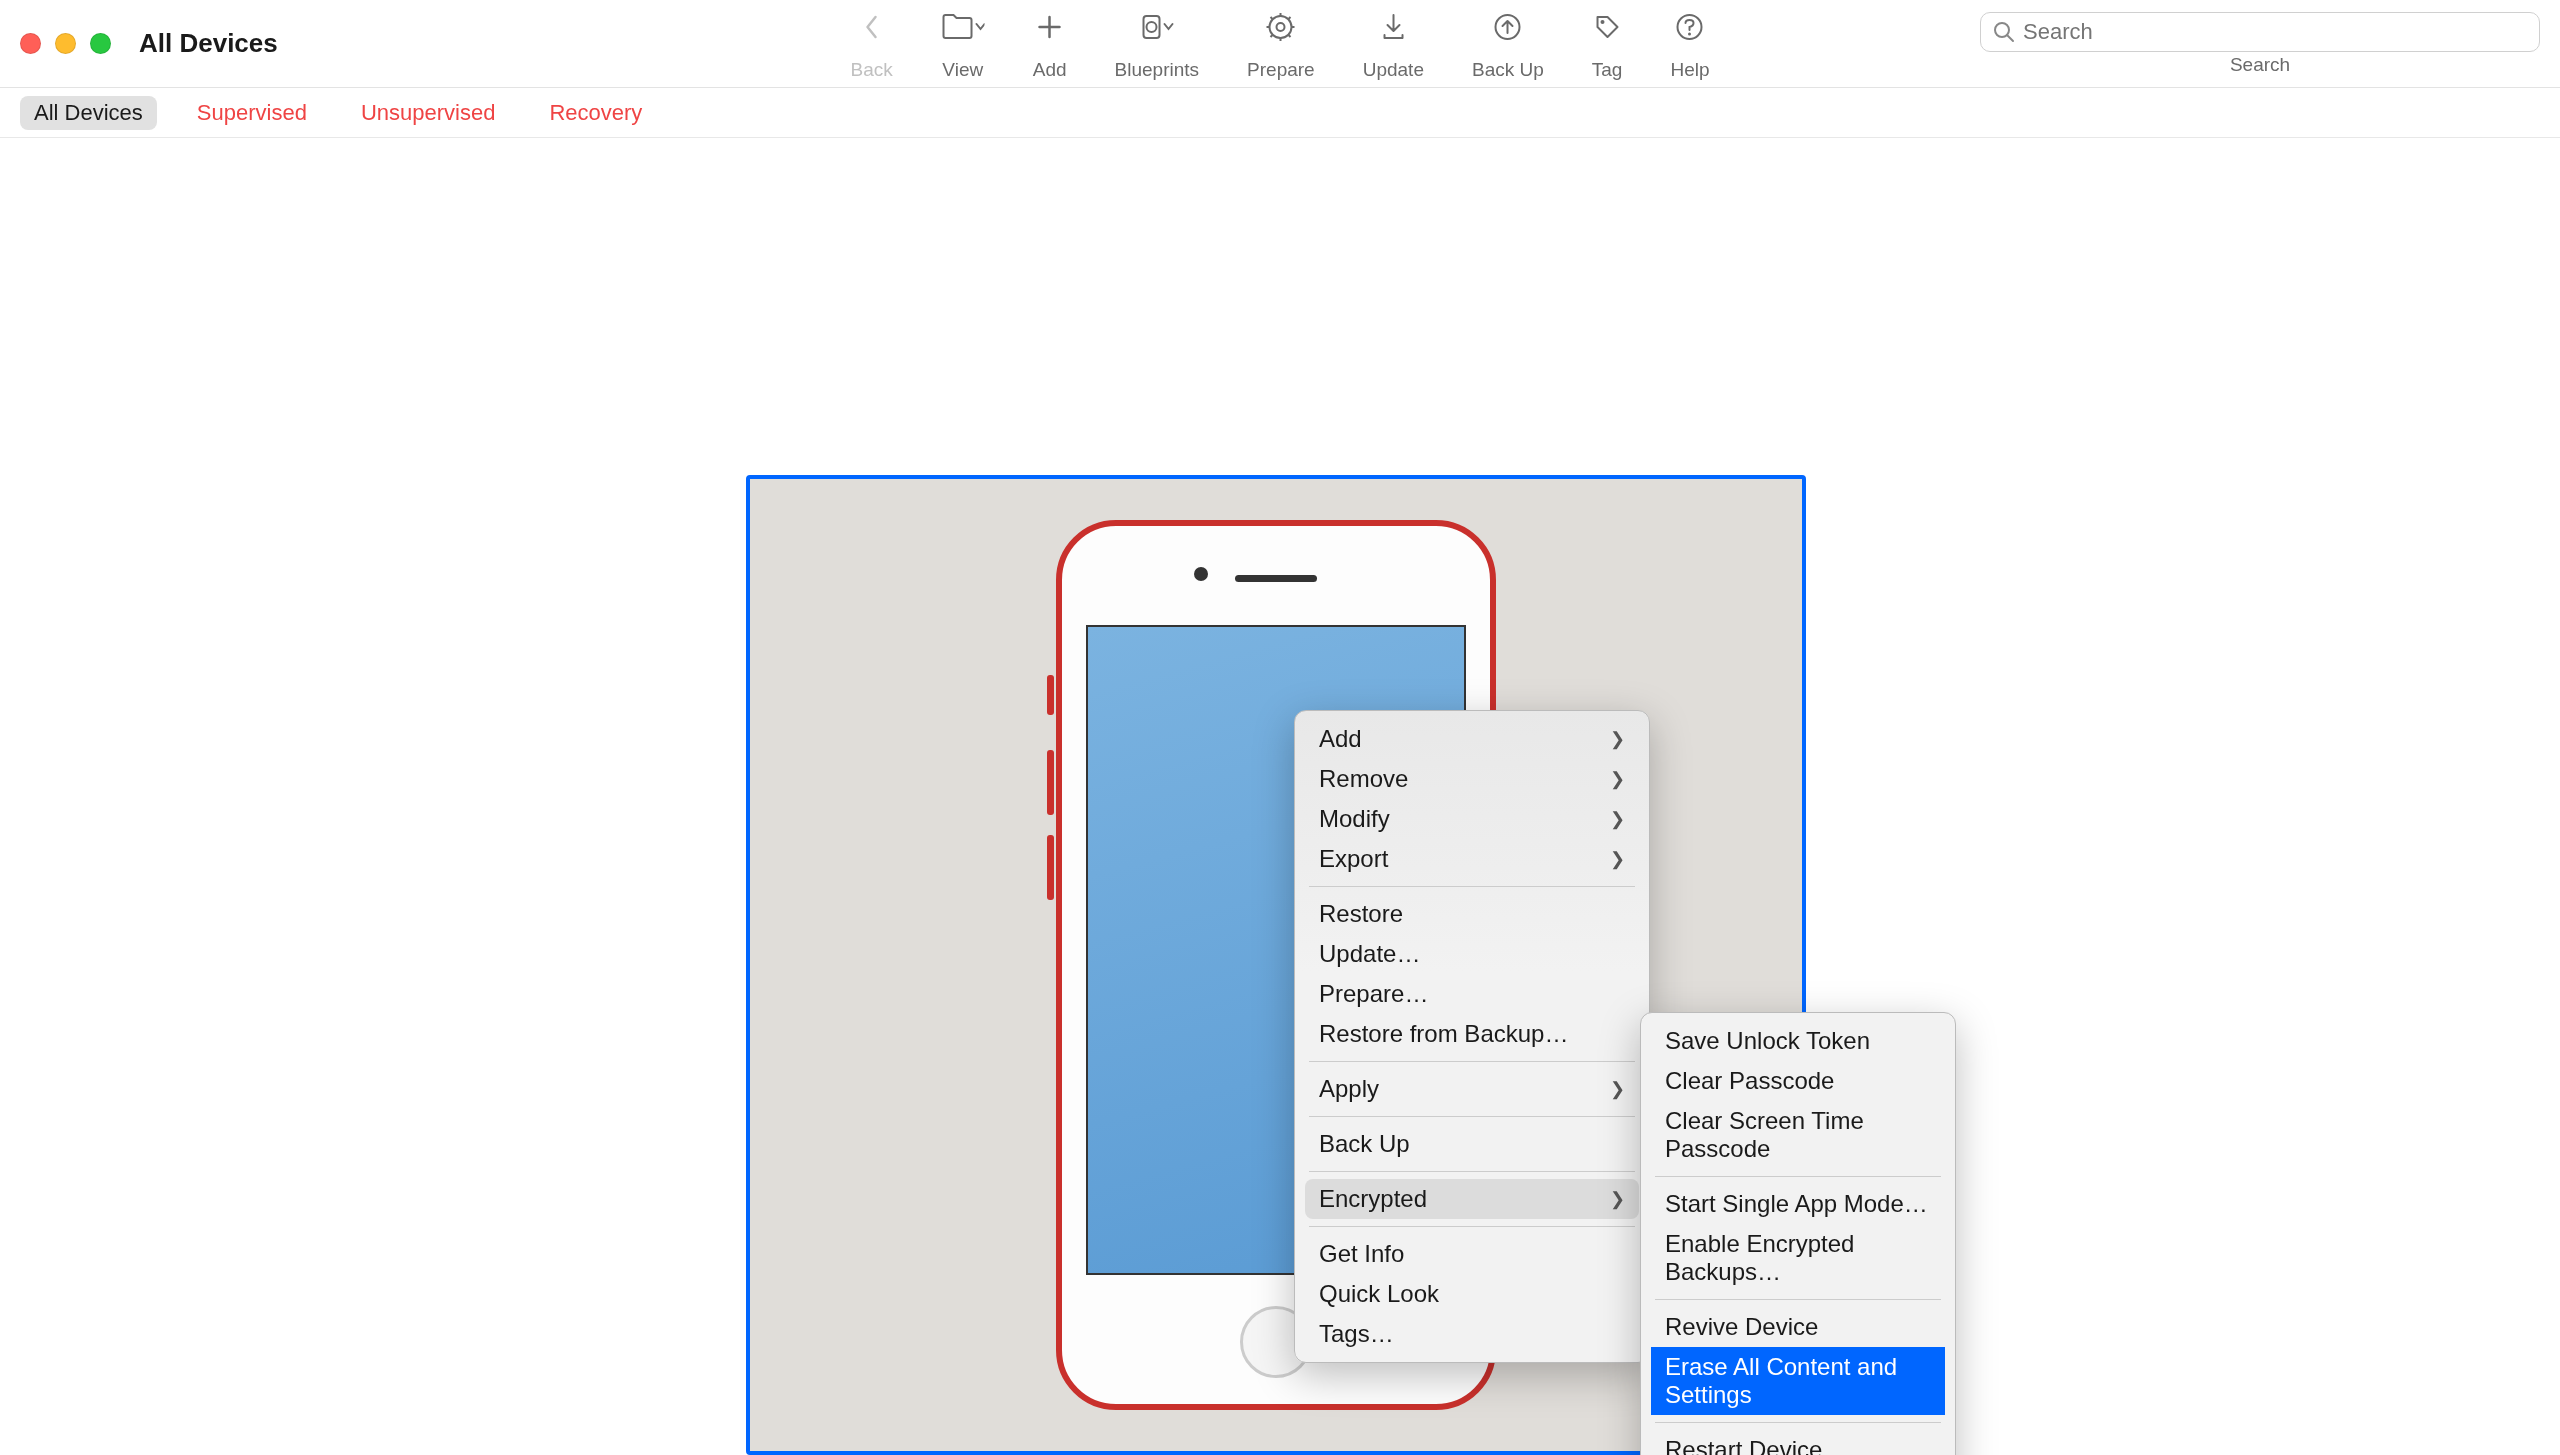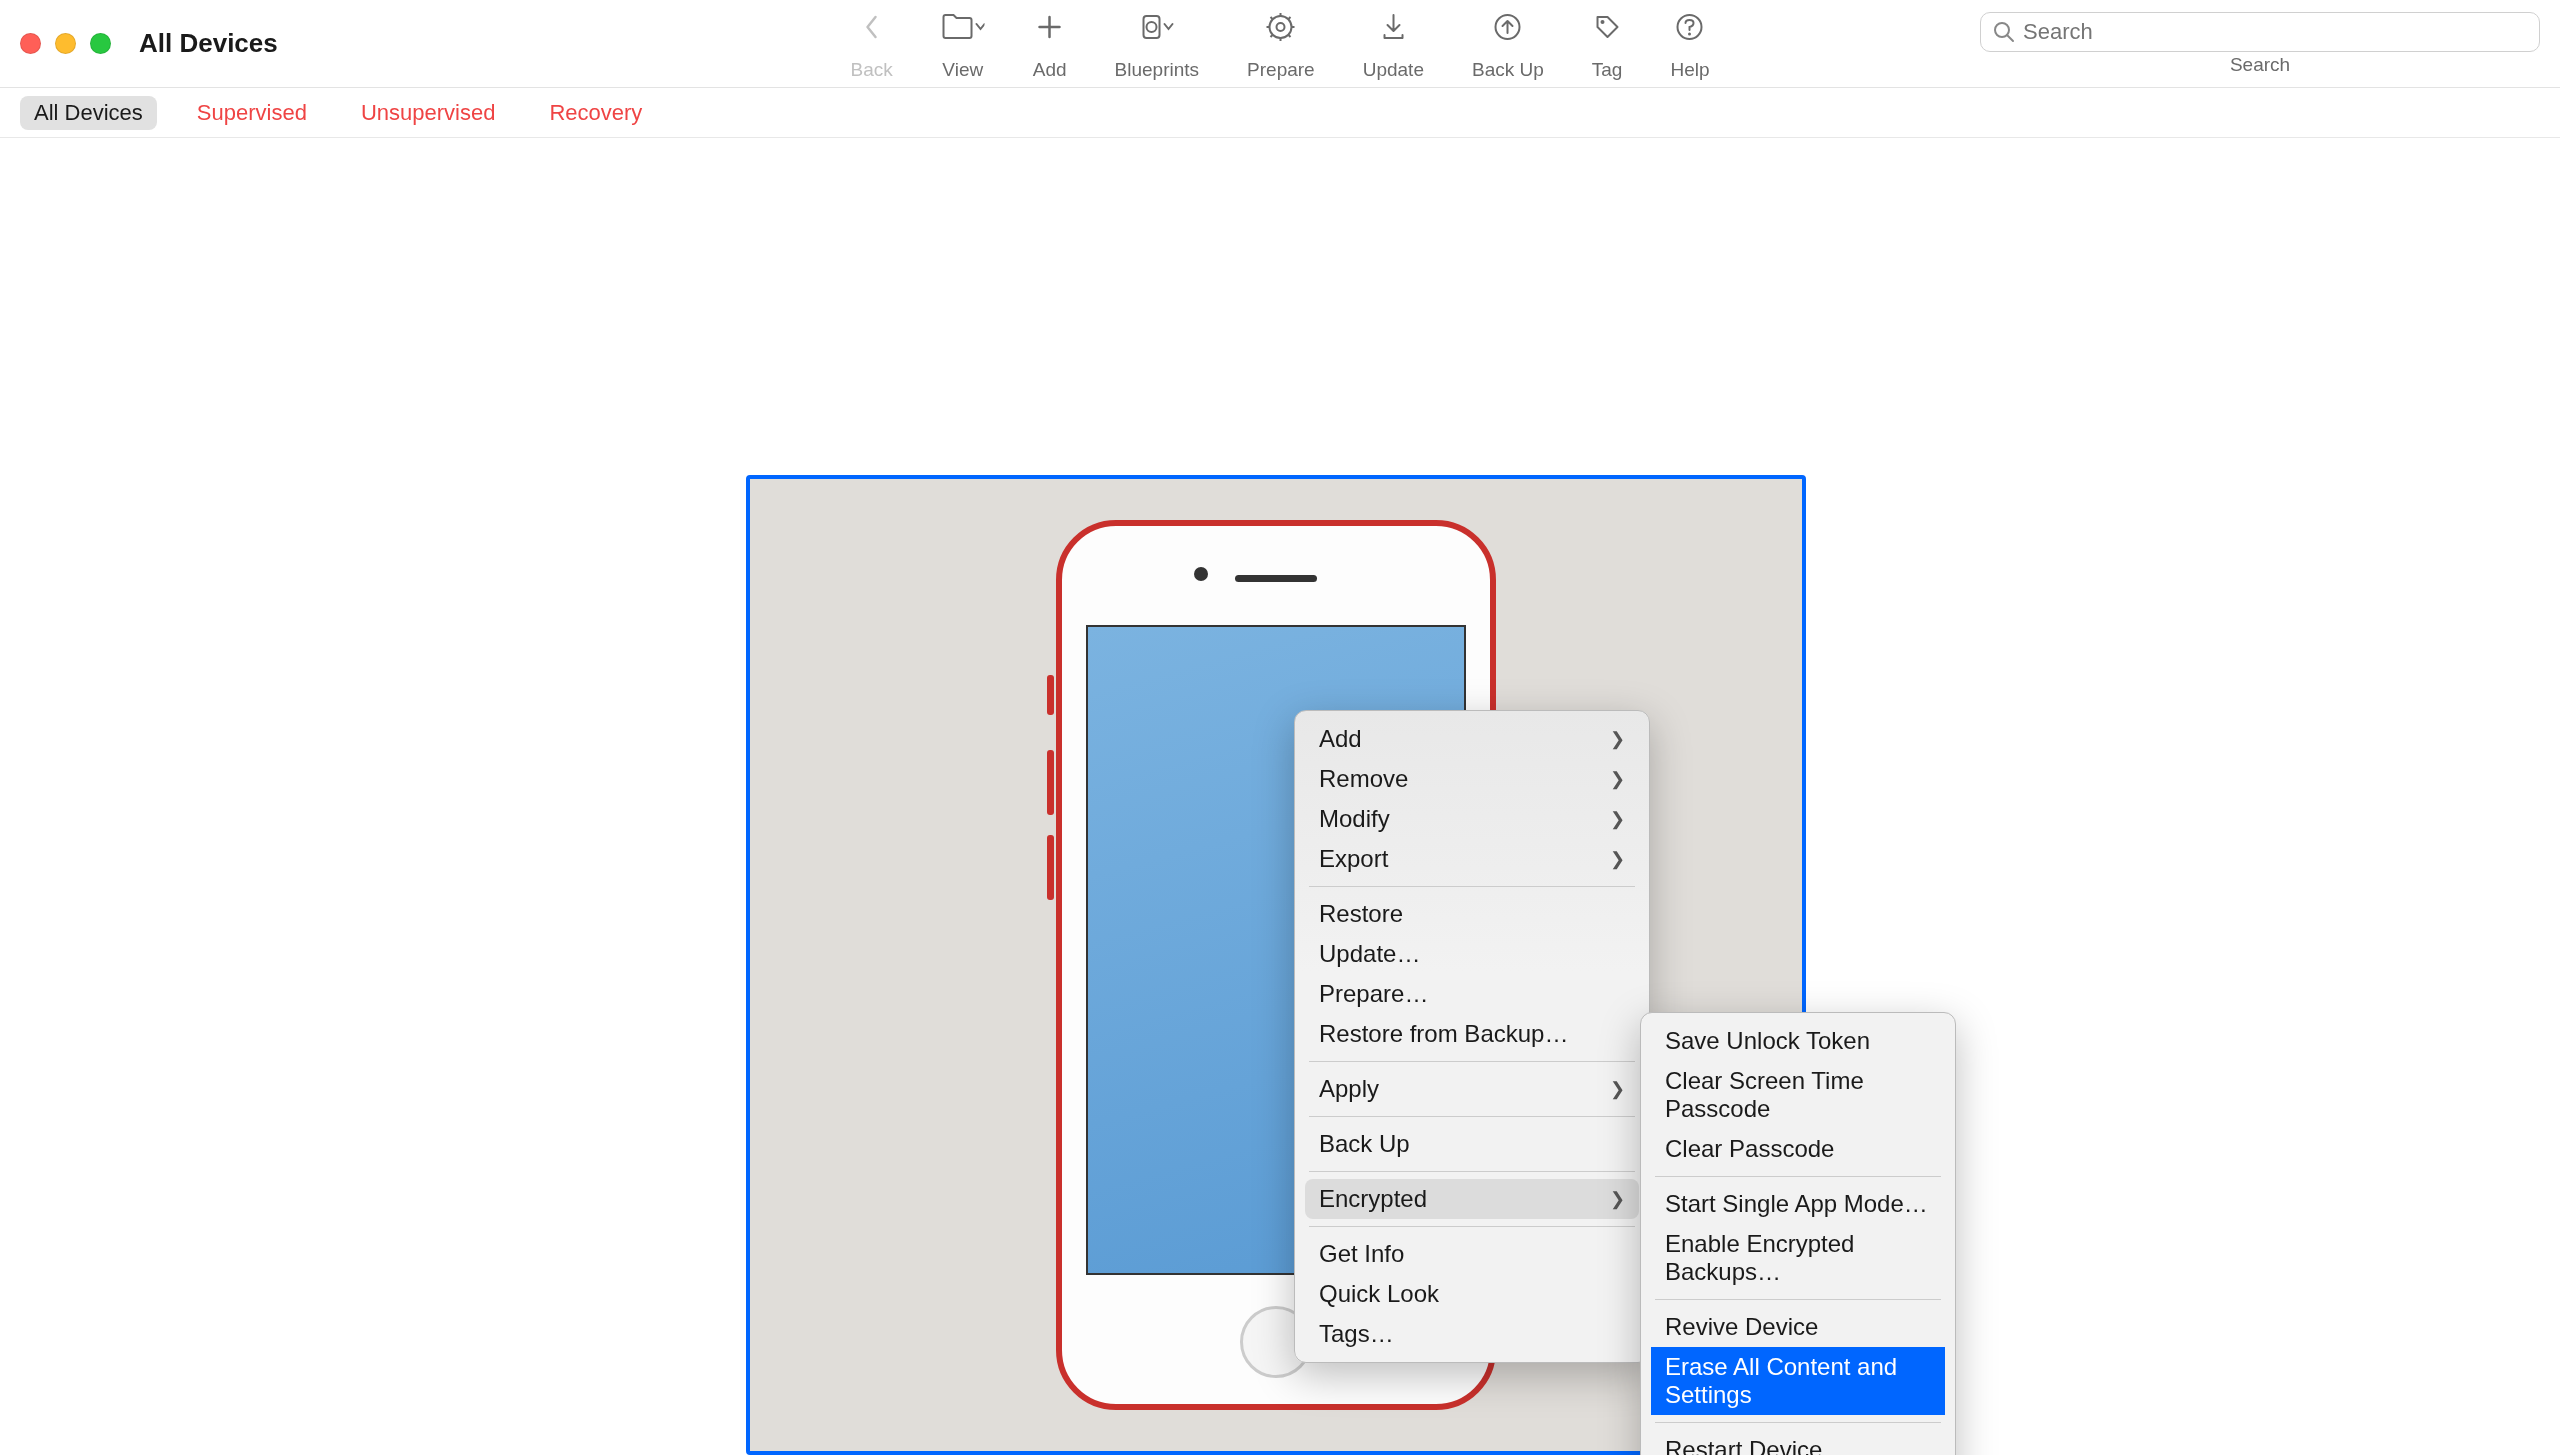--- a/index.html
+++ b/index.html
@@ -243,22 +243,22 @@
   <div class="context-menu-item">
     <span>Quick Look</span>
   </div>
   <div class="context-menu-item">
     <span>Tags…</span>
   </div>
 </div>
 
 <div class="submenu">
   <div class="submenu-item">Save Unlock Token</div>
+  <div class="submenu-item">Clear Passcode</div>
   <div class="submenu-item">Clear Screen Time Passcode</div>
-  <div class="submenu-item">Clear Passcode</div>
   <div class="submenu-sep"></div>
   <div class="submenu-item">Start Single App Mode…</div>
   <div class="submenu-item">Enable Encrypted Backups…</div>
   <div class="submenu-sep"></div>
   <div class="submenu-item">Revive Device</div>
   <div class="submenu-item highlighted">Erase All Content and Settings</div>
   <div class="submenu-sep"></div>
   <div class="submenu-item">Restart Device</div>
   <div class="submenu-item">Shut Down Device</div>
 </div>

